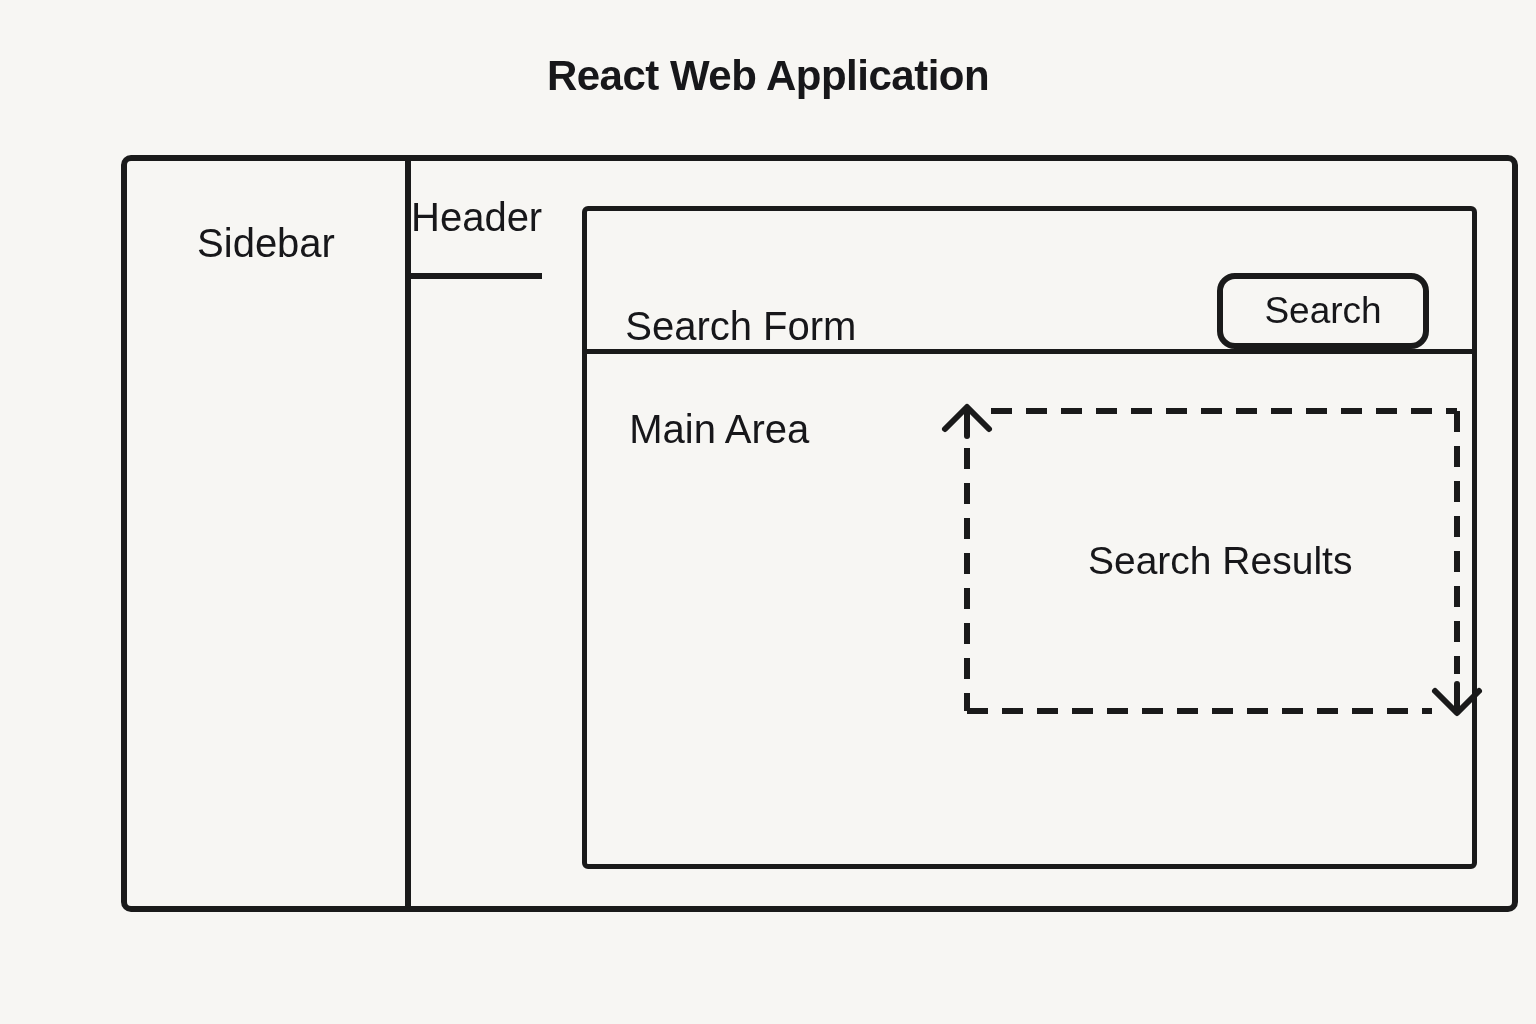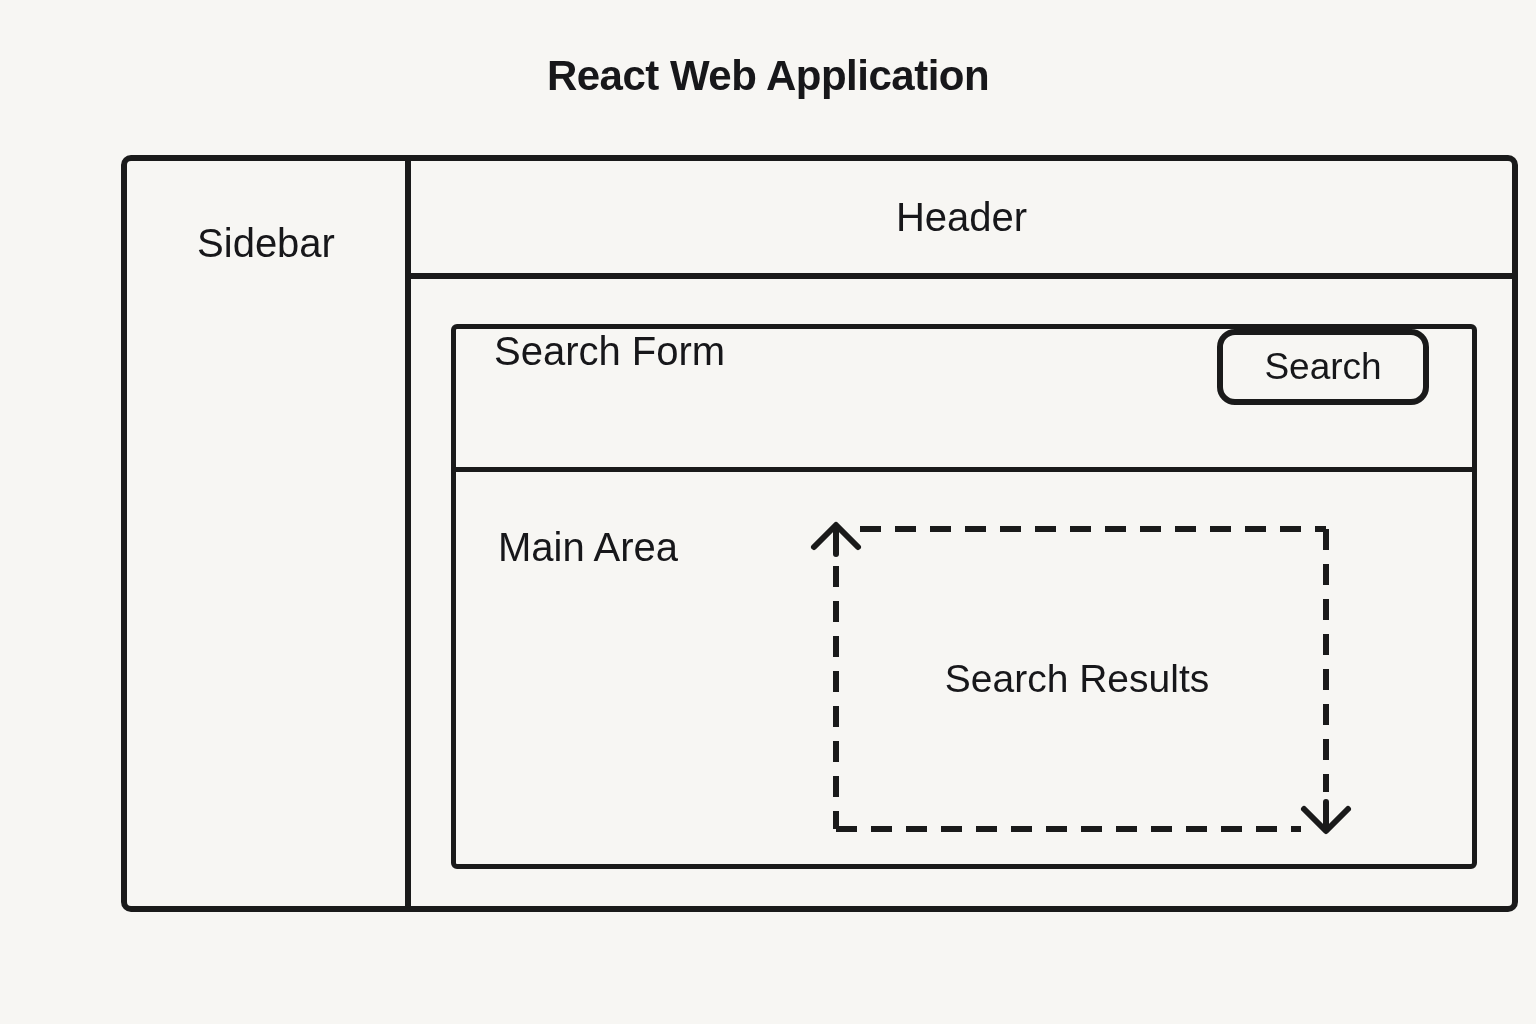--- a/index.html
+++ b/index.html
@@ -42,21 +42,21 @@
     text-align:center;
     flex-shrink:0;
   }
   .region-label{
     font-size:40px;
     font-weight:500;
   }
   .right{
     flex:1;
     display:flex;
-    flex-direction:column;
+    flex-direction:row;
     min-width:0;
   }
   .header{
     height:118px;
     box-sizing:border-box;
     border-bottom:6px solid var(--stroke);
     display:flex;
     align-items:center;
     justify-content:center;
     flex-shrink:0;
@@ -72,21 +72,21 @@
     border-radius:6px;
     box-sizing:border-box;
     display:flex;
     flex-direction:column;
   }
   .form-row{
     height:143px;
     box-sizing:border-box;
     border-bottom:5px solid var(--stroke);
     display:flex;
-    align-items:flex-start;
+    align-items:flex-end;
     justify-content:space-between;
     padding:0 43px 0 38px;
     flex-shrink:0;
   }
   .search-btn{
     width:212px;
     height:76px;
     box-sizing:border-box;
     background:transparent;
     border:6px solid var(--stroke);
@@ -109,21 +109,21 @@
     position:absolute;
     left:42px;top:53px;
   }
   .results-svg{
     position:absolute;
     left:340px;top:10px;
     width:580px;height:380px;
   }
   .results-label-wrap{
     position:absolute;
-    left:376px;top:57px;
+    left:388px;top:57px;
     width:490px;height:300px;
     display:flex;
     align-items:center;
     justify-content:center;
   }
   .results-label{
     font-size:39px;
     font-weight:500;
   }
 </style>

